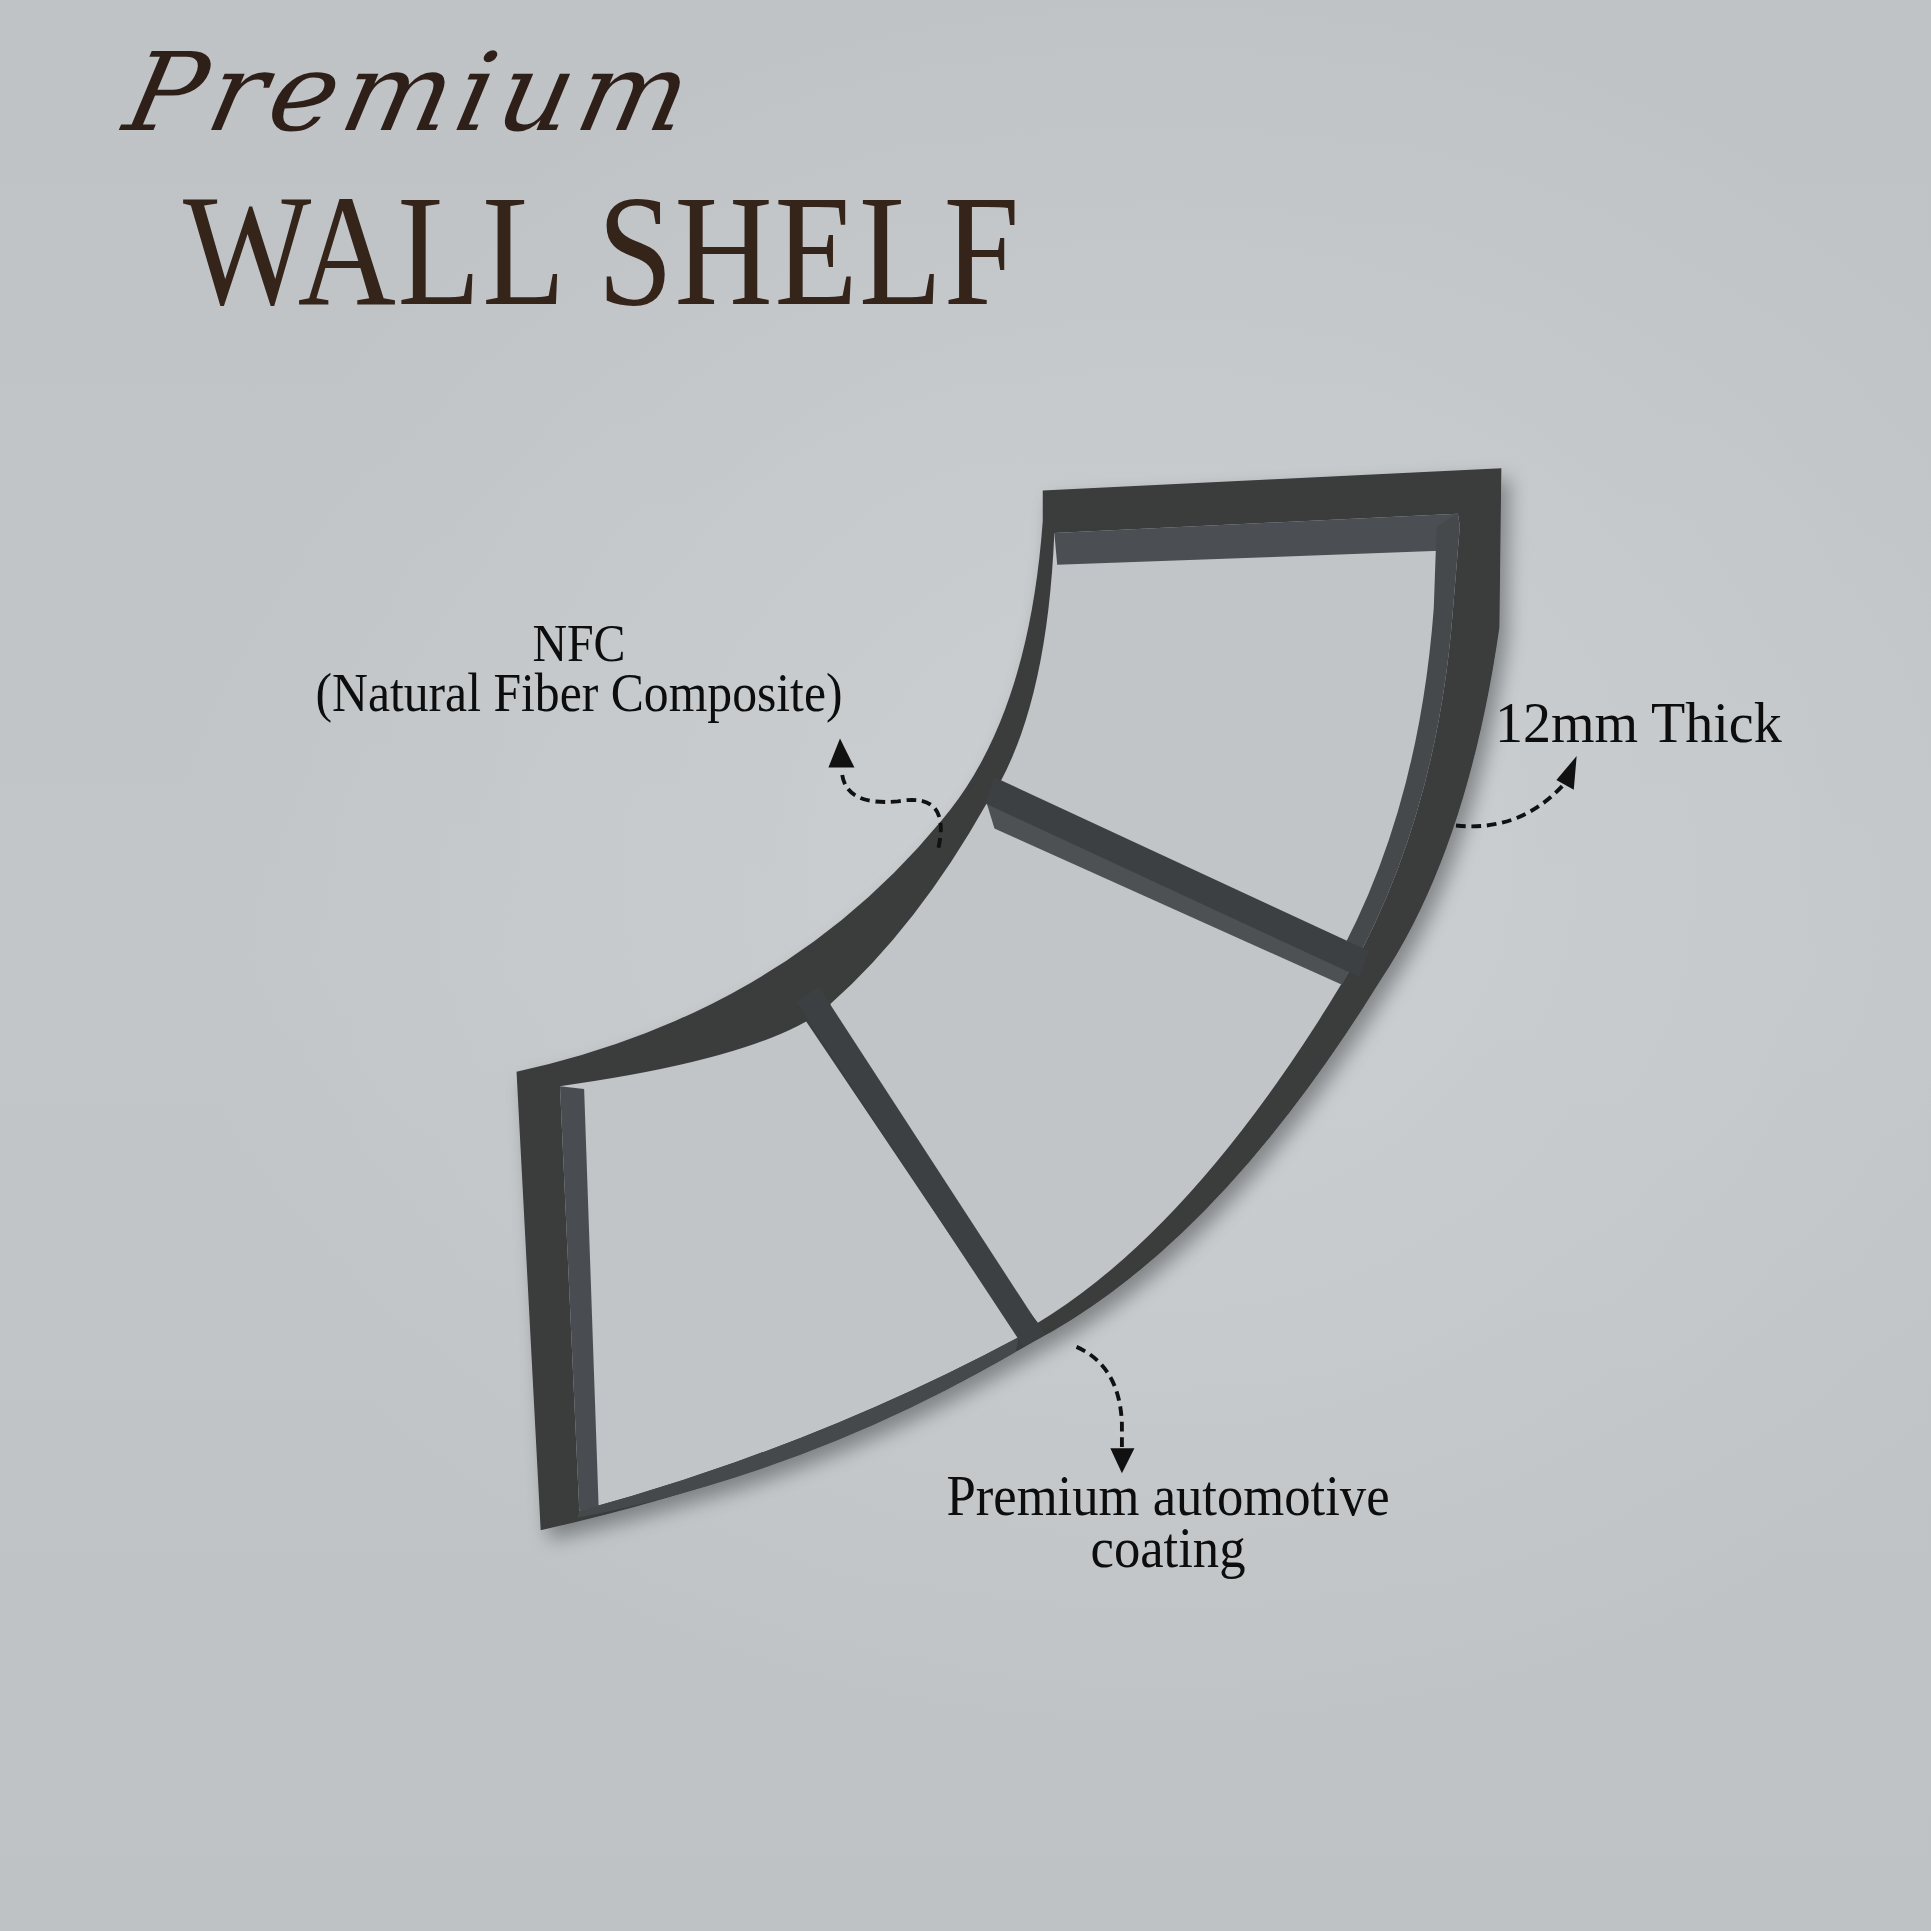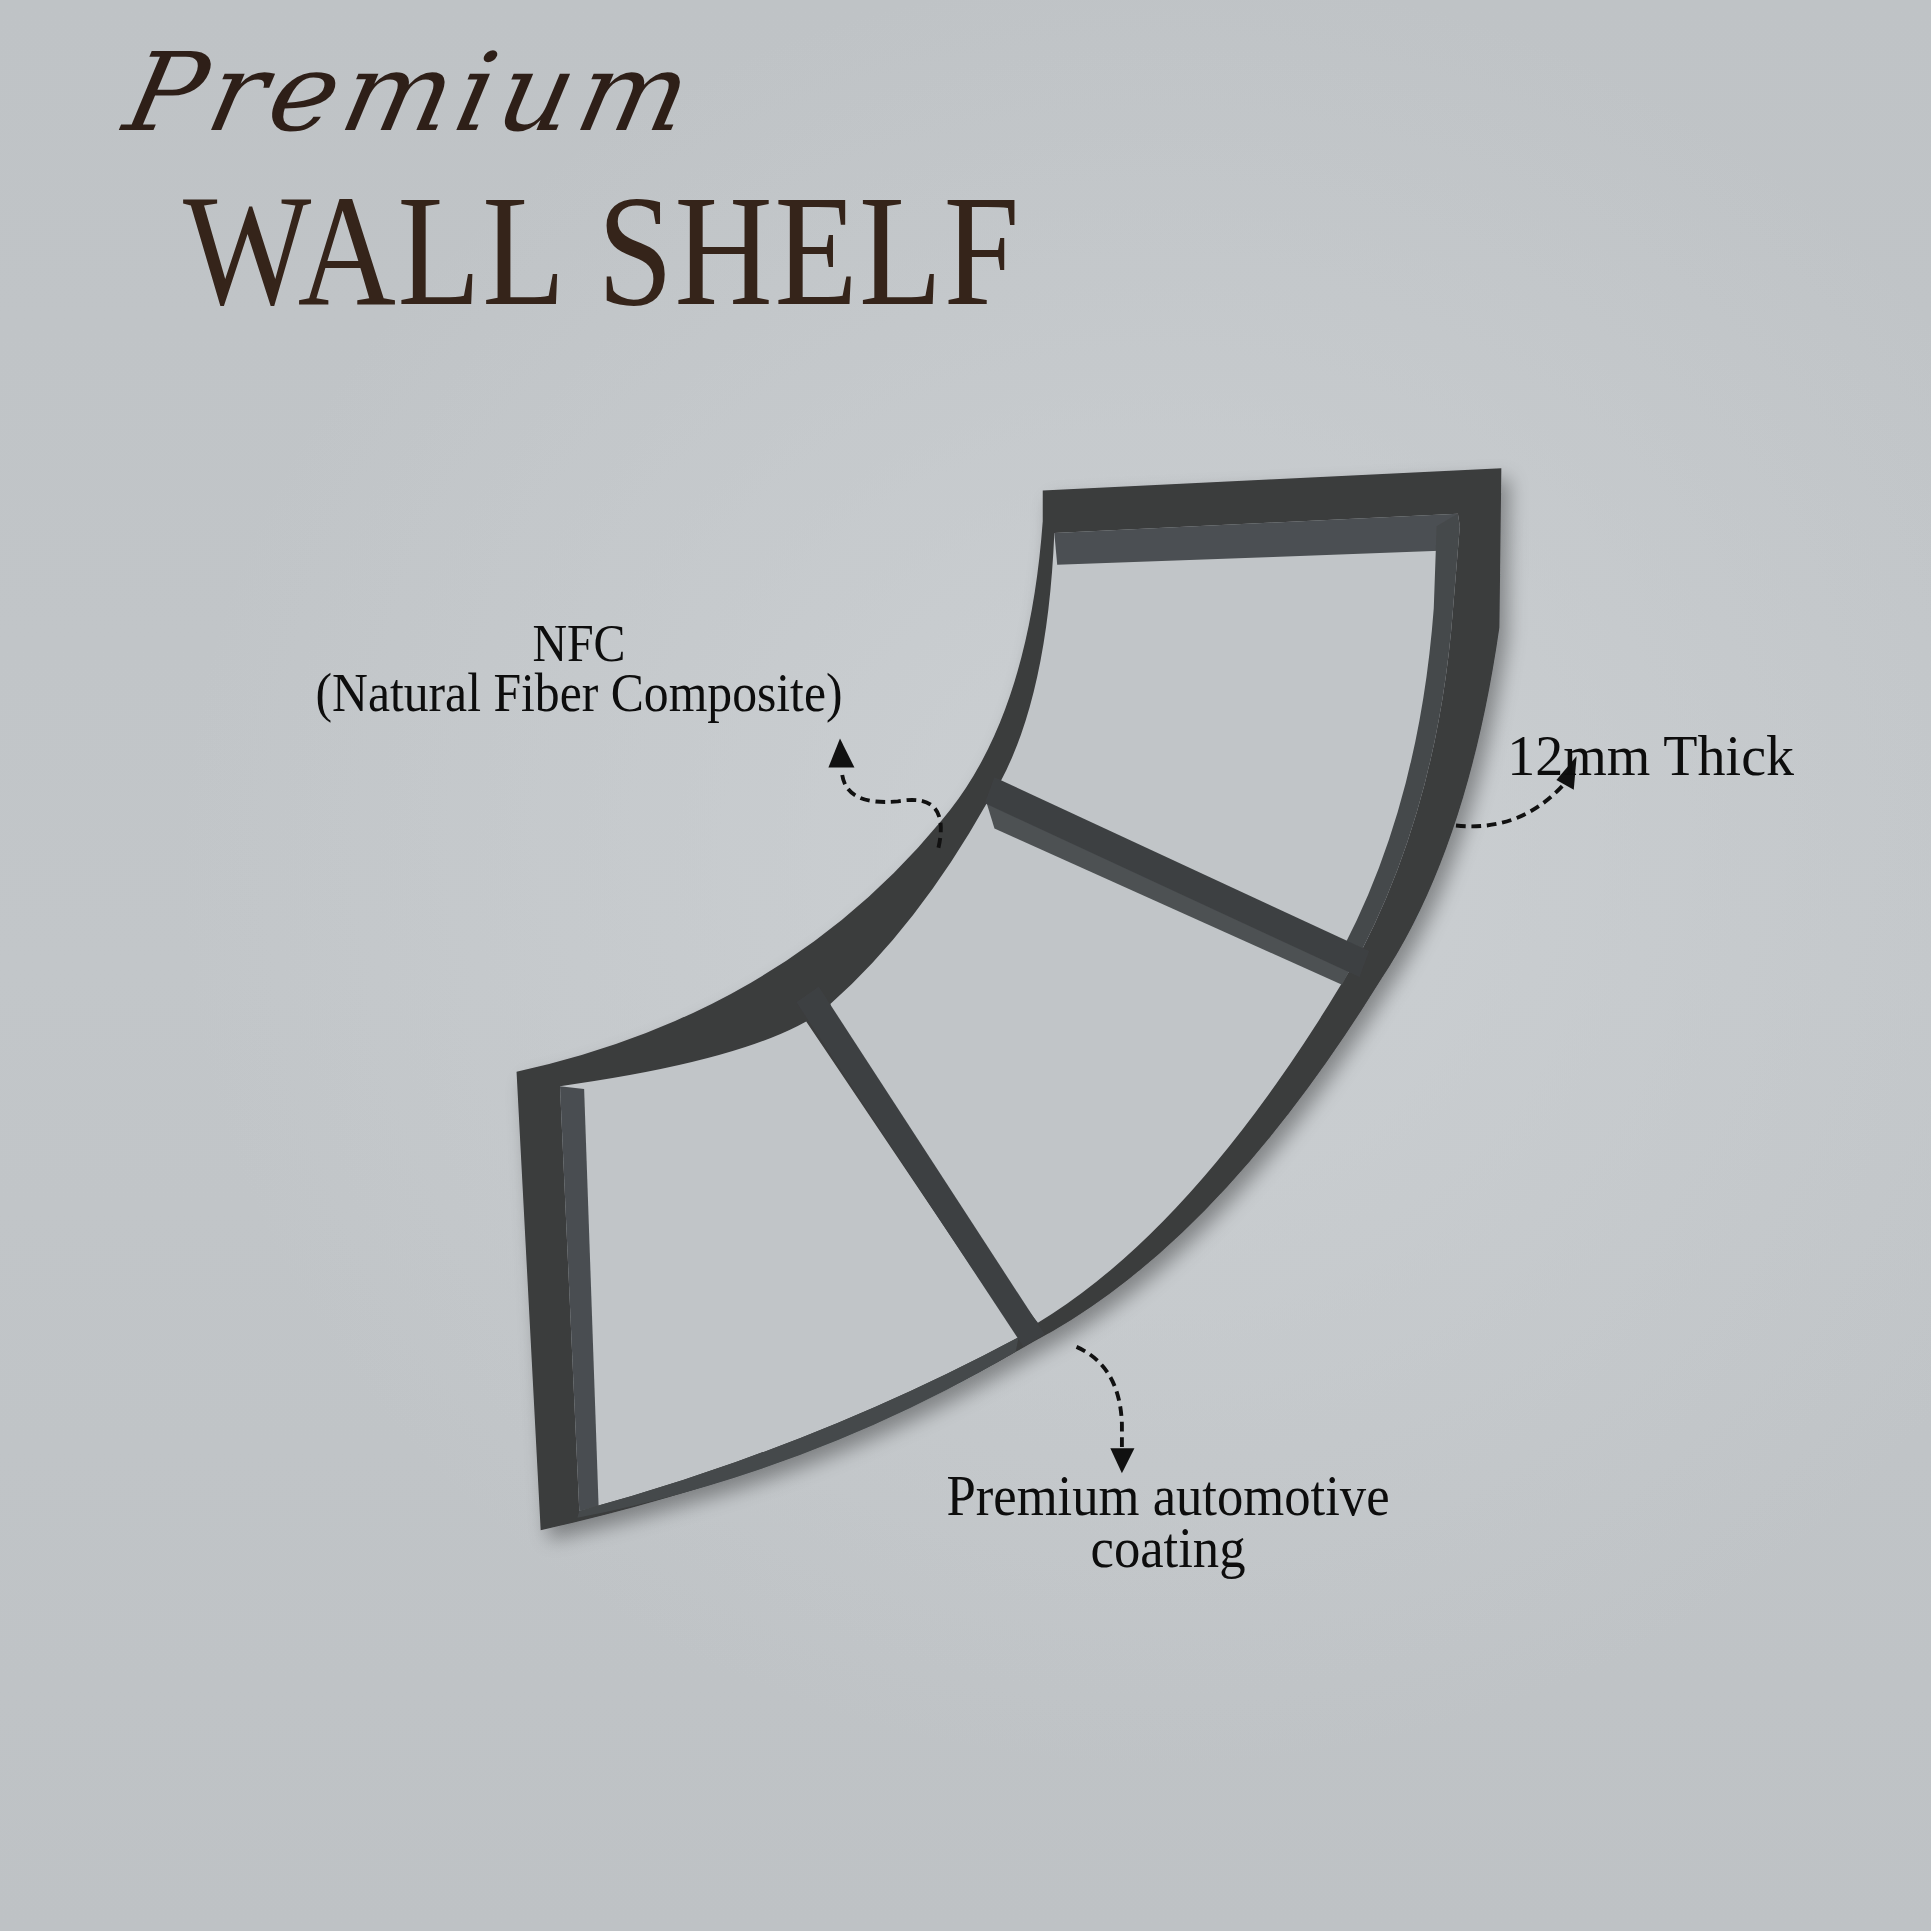--- a/index.html
+++ b/index.html
@@ -62,24 +62,24 @@
       top: 618px;
       width: 676px;
       font-size: 54px;
       transform: scaleX(0.92);
       transform-origin: center top;
     }
     .label-nfc .l1 { display: block; font-size: 52px; }
     .label-nfc .l2 { display: block; font-size: 54px; margin-top: -3.9px; }
     .label-thick {
       left: 1495px;
-      top: 728px;
+      top: 695px;
       width: 299px;
       font-size: 56px;
-      text-align: right;
+      text-align: left;
     }
     .label-coating {
       left: 888px;
       top: 1468px;
       width: 560px;
       font-size: 56px;
       transform: scaleX(0.94);
       transform-origin: center top;
     }
     .label-coating .l1, .label-coating .l2 { display: block; }

